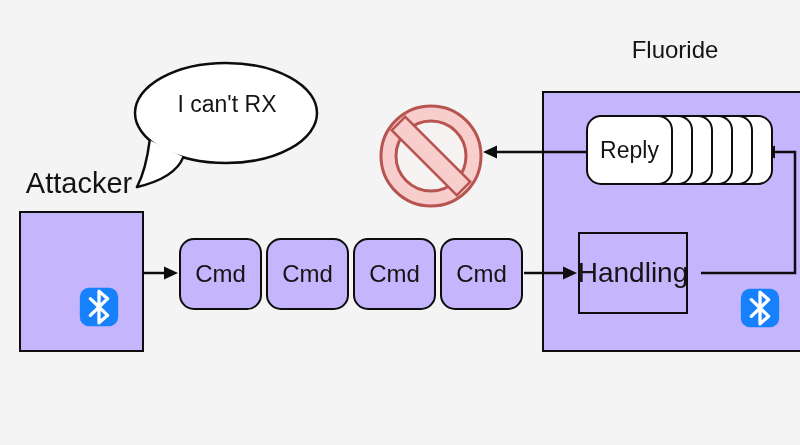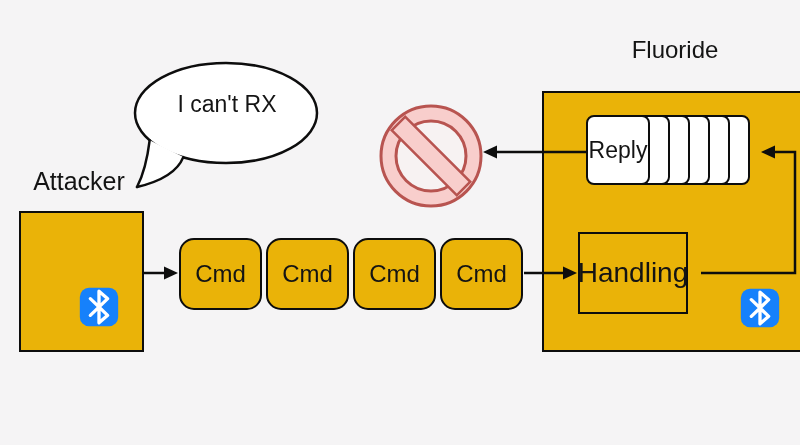--- a/index.html
+++ b/index.html
@@ -3,33 +3,33 @@
 <meta charset="utf-8">
 <style>
   html,body{margin:0;padding:0;background:#f5f4f5;}
   .canvas{
     position:relative;width:800px;height:445px;overflow:hidden;
     background:#f5f4f5;color:#141414;
     font-family:"Liberation Sans",sans-serif;
     padding-left:6px;
   }
   .overlay{position:absolute;left:0;top:0;pointer-events:none;}
-  .box{position:absolute;background:#eab308;border:2px solid #0d0d0d;box-sizing:border-box;}
+  .box{position:absolute;background:#c4b5fd;border:2px solid #0d0d0d;box-sizing:border-box;}
   .center{display:flex;align-items:center;justify-content:center;}
   .fluoride-box{left:542px;top:91px;width:272px;height:261px;}
   .attacker-box{left:19px;top:211px;width:125px;height:141px;}
   .handling-box{left:578px;top:232px;width:110px;height:82px;font-size:28px;}
   .cmd{top:238px;width:83px;height:72px;border-radius:15px;font-size:24px;}
   .cmd1{left:179px}.cmd2{left:266px}.cmd3{left:353px}.cmd4{left:440px}
-  .card{position:absolute;top:115px;width:64px;height:70px;border-radius:8px;
+  .card{position:absolute;top:115px;width:87px;height:70px;border-radius:15px;
         background:#ffffff;border:2px solid #0d0d0d;box-sizing:border-box;}
   .reply{left:586px;font-size:23px;}
   .label{position:absolute;text-align:center;}
   .fluoride-label{left:608px;top:36px;width:134px;font-size:24px;}
-  .attacker-label{left:18px;top:167px;width:122px;font-size:25px;}
+  .attacker-label{left:18px;top:167px;width:122px;font-size:29px;}
   .bubble-text{left:140px;top:90px;width:174px;font-size:23px;line-height:29px;}
   .bt{position:absolute;width:40px;height:40px;}
   .bt-attacker{left:79px;top:287px;}
   .bt-fluoride{left:740px;top:288px;}
 </style>
 </head>
 <body>
 
 <div class="canvas">
 

